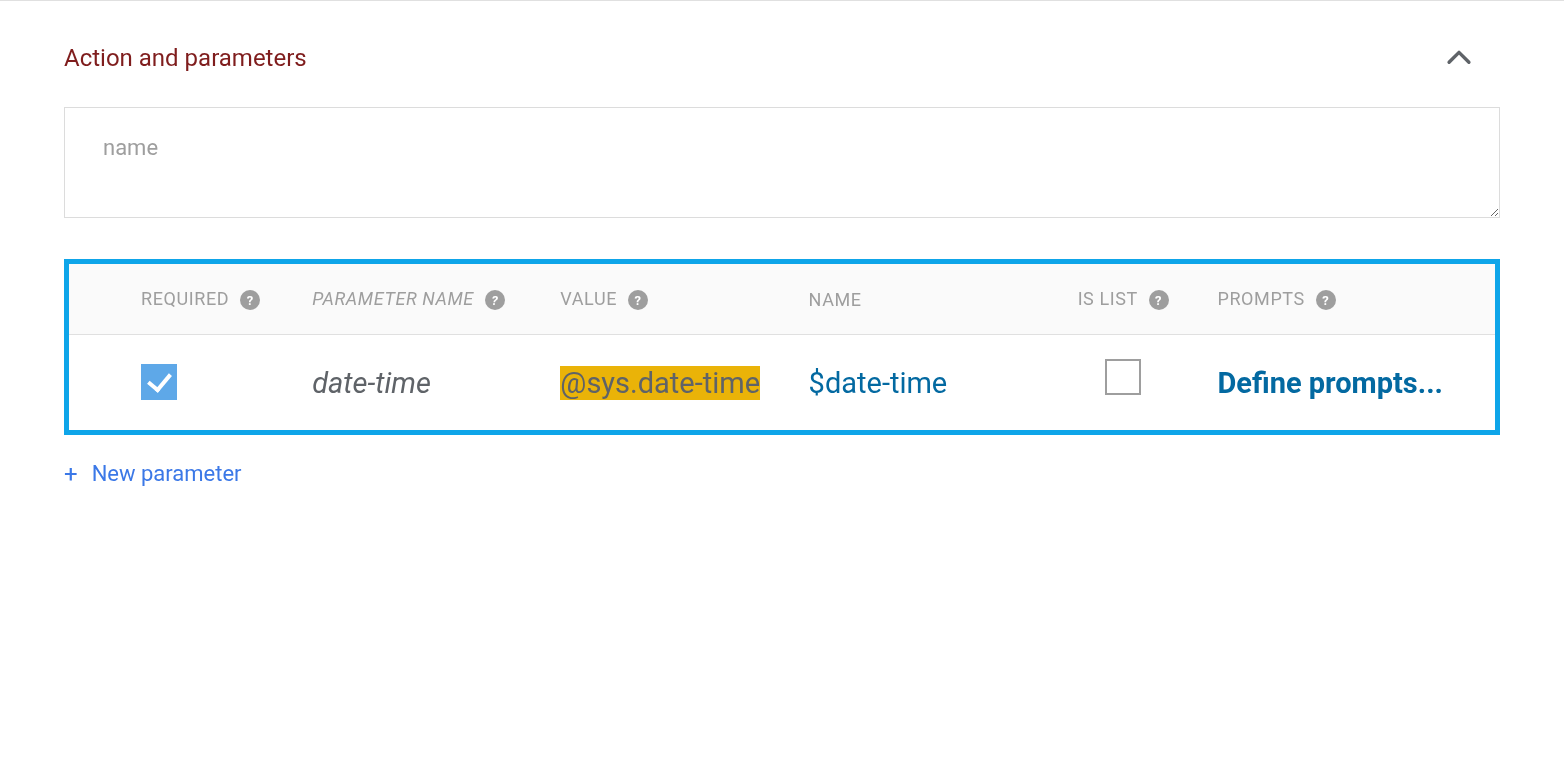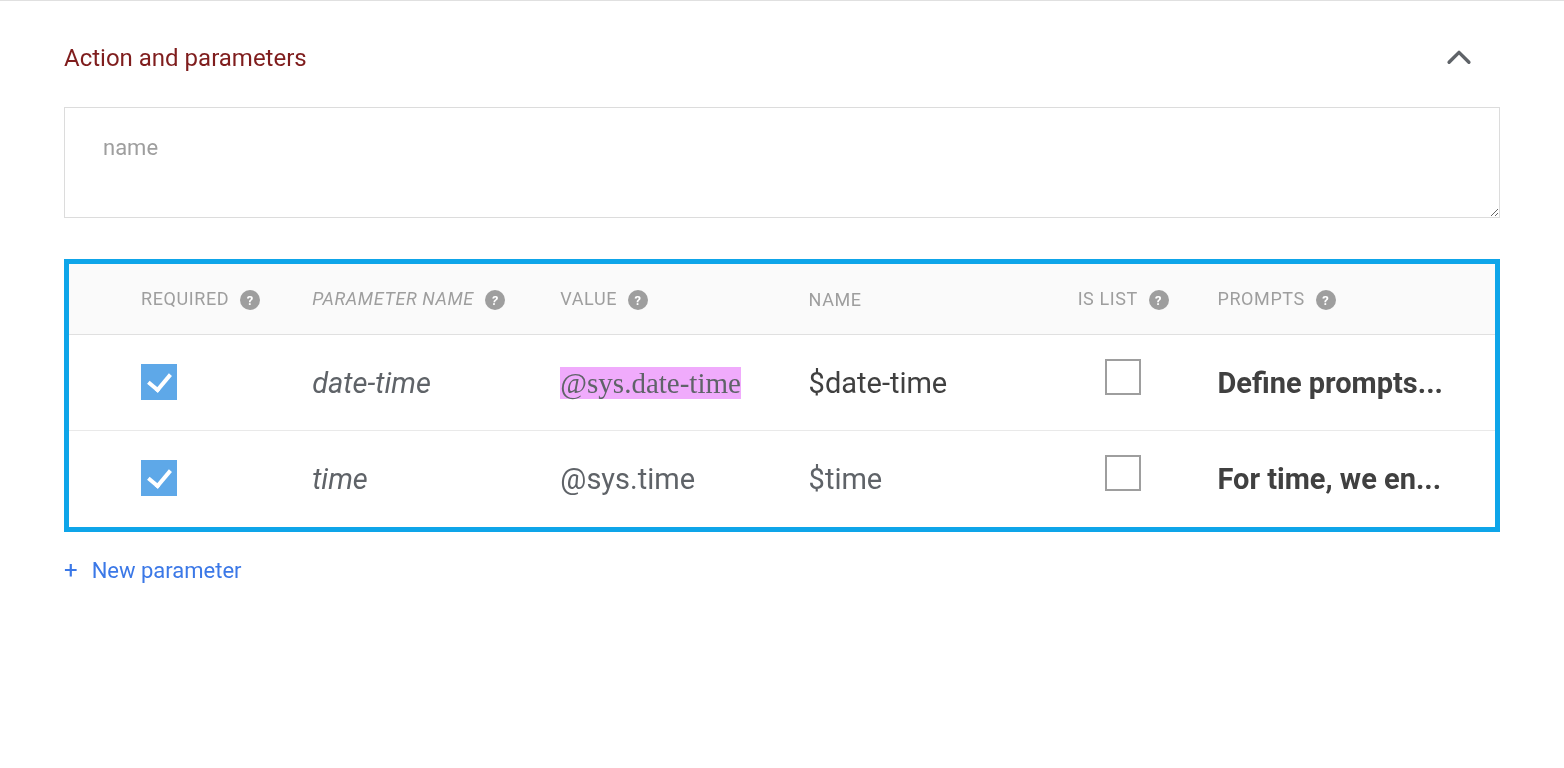--- a/index.html
+++ b/index.html
@@ -119,25 +119,24 @@
   }
   .checkbox.checked::after {
     content: "";
     width: 10px;
     height: 18px;
     border: solid #fff;
     border-width: 0 4px 4px 0;
     transform: rotate(40deg) translate(-1px,-2px);
   }
   .highlight {
-    background: #f0abfc;
-    font-family: Liberation Serif, serif;
+    background: #eab308;
   }
   .link {
-    color: #404040;
+    color: #0369a1;
     cursor: pointer;
     text-align: right;
   }
   .entity-text, .value-text, .prompt-text, .name-text {
     display: inline;
     word-break: break-word;
   }
   .new-param {
     display: flex;
     align-items: center;
@@ -202,28 +201,20 @@
     </thead>
     <tbody>
         <tr>
           <td class="col-required"><span class="checkbox checked"></span></td>
           <td class="col-name"><span class="name-text">date-time</span></td>
           <td class="col-entity"><span class="entity-text highlight">@sys.date-time</span></td>
           <td class="col-value"><span class="value-text link">$date-time</span></td>
           <td class="col-islist"><span class="checkbox"></span></td>
           <td class="col-prompts"><span class="prompt-text link">Define prompts...</span></td>
         </tr>
-        <tr>
-          <td class="col-required"><span class="checkbox checked"></span></td>
-          <td class="col-name"><span class="name-text">time</span></td>
-          <td class="col-entity"><span class="entity-text">@sys.time</span></td>
-          <td class="col-value"><span class="value-text">$time</span></td>
-          <td class="col-islist"><span class="checkbox"></span></td>
-          <td class="col-prompts"><span class="prompt-text link">For time, we en...</span></td>
-        </tr>
       </tbody>
   </table>
 
   <div class="new-param">
     <span class="plus-icon">+</span>
     <span>New parameter</span>
   </div>
 
 </div>
 

